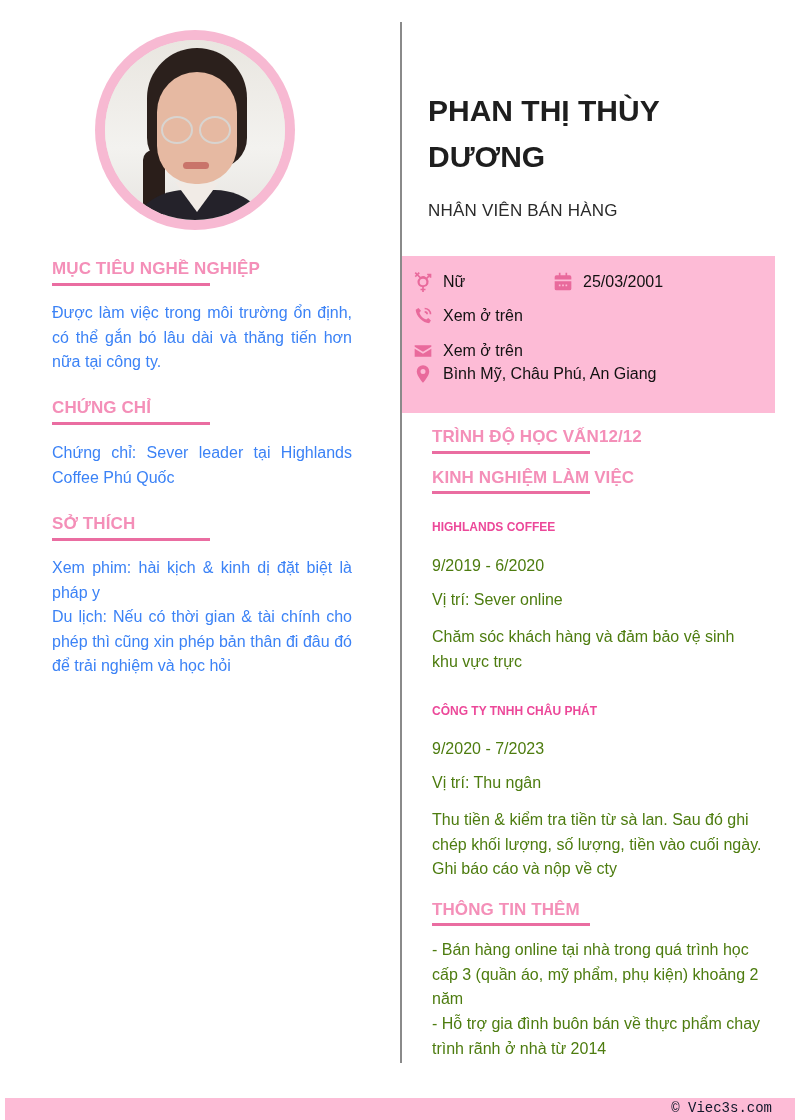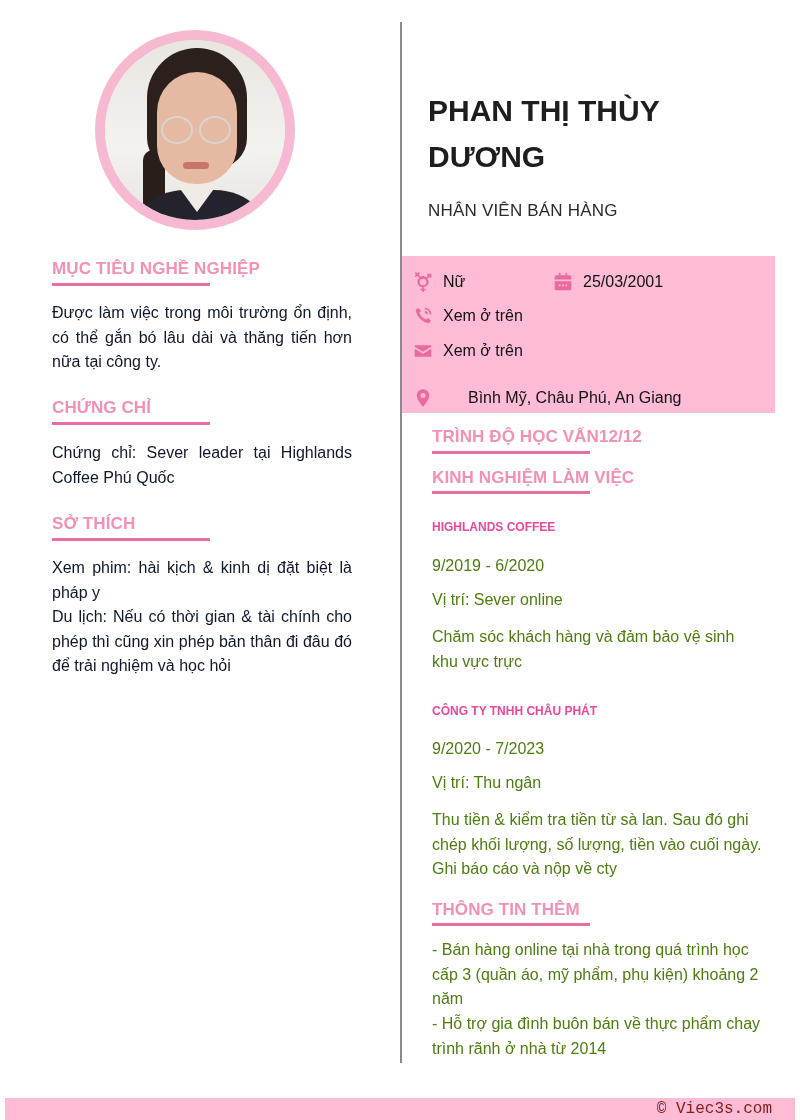--- a/index.html
+++ b/index.html
@@ -16,37 +16,37 @@
     .avatar .braid { position:absolute; left:38px; top:110px; width:22px; height:70px; border-radius:10px; background:#2a1e1a; }
     .avatar .face { position:absolute; left:52px; top:32px; width:80px; height:112px; border-radius:40px 40px 38px 38px; background:#e6b9a2; }
     .avatar .glass-l { position:absolute; left:56px; top:76px; width:32px; height:28px; border:2px solid #d8d4d0; border-radius:50%; }
     .avatar .glass-r { position:absolute; left:94px; top:76px; width:32px; height:28px; border:2px solid #d8d4d0; border-radius:50%; }
     .avatar .lips { position:absolute; left:78px; top:122px; width:26px; height:7px; border-radius:6px; background:#c9746a; }
     .avatar .shirt { position:absolute; left:20px; top:150px; width:150px; height:60px; border-radius:60px 60px 0 0; background:#24222a; }
     .avatar .collar { position:absolute; left:70px; top:142px; width:44px; height:30px; background:#f1ebe6; clip-path: polygon(0 0,100% 0,50% 100%); }
 
     .section-title { position: absolute; font-weight: bold; font-size: 17px; color: #f48fb8; letter-spacing: 0.1px; }
     .section-rule { position: absolute; height: 3px; width: 158px; background: #ea6da1; }
-    .body-text { position: absolute; font-size: 16px; line-height: 24.5px; color: #0f172a; }
+    .body-text { position: absolute; font-size: 16px; line-height: 24.5px; color: #3b82f6; }
     .justify { text-align: justify; }
 
     
     .name { position: absolute; left: 428px; top: 88px; width: 340px; font-weight: bold; font-size: 30px; line-height: 46px; color: #1e1e1e; }
     .job-title { position: absolute; left: 428px; top: 188px; font-size: 17px; color: #2a2a2a; letter-spacing: 0.2px; margin-top: 13px; }
 
     .contact-box { position: absolute; left: 402px; top: 256px; width: 373px; height: 157px; background: #fdbbd6; }
     .contact-row { position: absolute; display: flex; align-items: center; font-size: 16px; color: #111; }
     .contact-row .ico { width: 20px; height: 20px; margin-right: 10px; display: inline-flex; align-items: center; justify-content: center; }
     .contact-row svg { width: 20px; height: 20px; fill: #e96a9c; }
 
     .company { position: absolute; left: 432px; font-weight: bold; font-size: 12px; color: #ec4899; }
     .rline { position: absolute; left: 432px; font-size: 16px; color: #4d7c0f; }
 
     .footer-bar { position: absolute; left: 5px; top: 1098px; width: 790px; height: 22px; background: #fdbbd6; }
-    .footer-text { position: absolute; right: 28px; top: 1100px; font-family: "Liberation Mono", "DejaVu Sans Mono", monospace; font-size: 16px; color: #7f1d1d; }
+    .footer-text { position: absolute; right: 28px; top: 1100px; font-family: "Liberation Mono", "DejaVu Sans Mono", monospace; font-size: 14px; color: #0f172a; }
   </style>
 </head>
 <body>
 
 <div class="divider"></div>
 
 <div class="avatar-ring">
   <div class="avatar">
     <div class="wall"></div>
     <div class="hair"></div>
@@ -109,21 +109,21 @@
 
 <div class="contact-row" style="left:413px; top:341px;">
   <span class="ico">
     <svg viewBox="0 0 24 24">
         <path d="M2 5h20v2l-10 6L2 7V5zm0 4.3l10 6 10-6V19H2V9.3z"></path>
       </svg>
   </span>
   <span>Xem ở trên</span>
 </div>
 
-<div class="contact-row" style="left:413px; top:388px;gap:25px;">
+<div class="contact-row" style="left:413px; top:364px;">
   <span class="ico">
     <svg viewBox="0 0 24 24">
         <path d="M12 1.5a7.5 7.5 0 0 1 7.5 7.5c0 5.5-7.5 13.5-7.5 13.5S4.5 14.5 4.5 9A7.5 7.5 0 0 1 12 1.5zm0 4.5a3 3 0 1 0 0 6 3 3 0 0 0 0-6z"></path>
       </svg>
   </span>
   <span>Bình Mỹ, Châu Phú, An Giang</span>
 </div>
 
 <div class="section-title" style="left:432px; top:427px;">TRÌNH ĐỘ HỌC VẤN12/12</div>
 <div class="section-rule" style="left:432px; top:451px;"></div>

